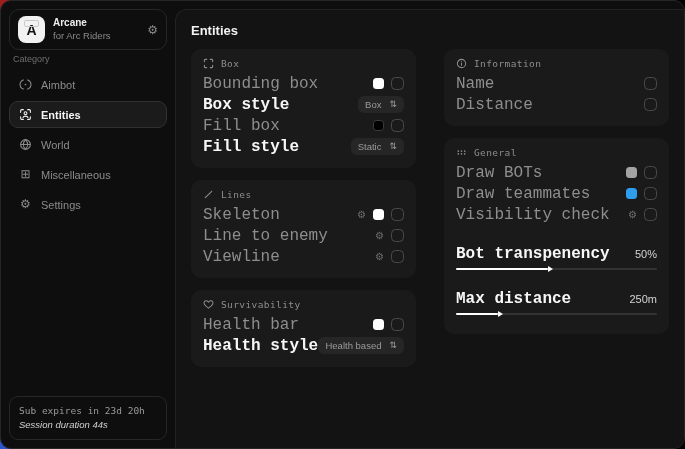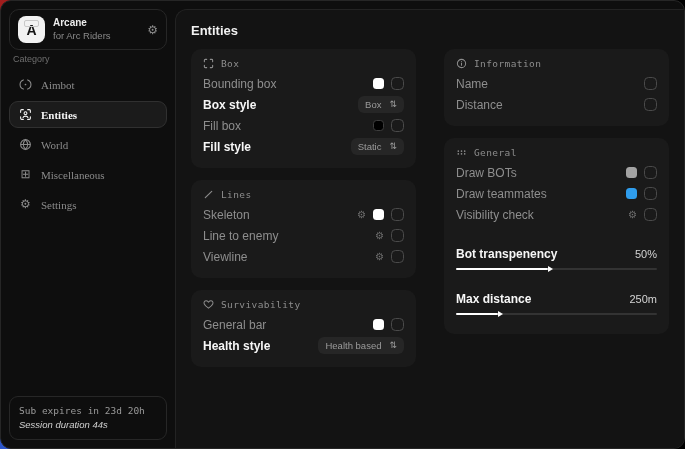--- a/index.html
+++ b/index.html
@@ -41,21 +41,21 @@
   }
   .logo::before {
     content:""; position:absolute; top:4px; left:6px; right:6px; height:5px;
     border:1px solid #c9c9c9; border-radius:2px;
   }
   .brand-text { flex: 1; line-height: 1.25; }
   .brand-title { font-size: 10px; font-weight: 700; color: #ededed; }
   .brand-sub { font-size: 9.5px; color: #8a8a8a; }
   .gear-glyph { color: #8b8b8b; font-size: 12px; line-height: 1; }
   .category { font-size: 9px; color: #6e6e6e; margin: 4px 4px 7px; }
-  .nav { display: flex; flex-direction: column; gap: 3px; font-family: Liberation Serif, serif; }
+  .nav { display: flex; flex-direction: column; gap: 3px; }
   .nav-item {
     display: flex; align-items: center; gap: 9px;
     padding: 6px 9px; border-radius: 9px;
     color: #8b8b8b; font-size: 11px;
     border: 1px solid transparent;
   }
   .nav-item .nicon { width: 13px; height: 13px; display: inline-flex; color: #8b8b8b; font-size: 12px; line-height: 13px; justify-content: center; }
   .nav-item.active {
     background: #1b1b1b; border-color: #303030;
     color: #f5f5f5; font-weight: 700;
@@ -85,21 +85,21 @@
     padding: 9px 12px 11px;
   }
   .card-head {
     display: flex; align-items: center; gap: 7px;
     font-family: "DejaVu Sans Mono", monospace;
     font-size: 9.5px; letter-spacing: .4px; color: #8d8d8d;
     margin-bottom: 4px;
   }
   .card-head .cicon { width: 11px; height: 11px; display: inline-flex; color: #8d8d8d; font-size: 10px; line-height: 11px; justify-content: center; }
   .row { display: flex; align-items: center; height: 21px; }
-  .lbl { flex: 1; font-size: 12px; color: #8e8e8e; white-space: nowrap; overflow: hidden; }
+  .lbl { flex: 1; font-size: 16px; color: #8e8e8e; white-space: nowrap; overflow: hidden; font-family: Liberation Mono, monospace; }
   .lbl.strong { color: #f7f7f7; font-weight: 700; }
   .swatch { width: 11px; height: 11px; border-radius: 3.5px; margin-right: 7px; flex: 0 0 auto; }
   .swatch.darkline { border: 1px solid #3d3d3d; }
   .checkbox {
     width: 13px; height: 13px; border-radius: 4.5px;
     border: 1.5px solid #4a4a4a; flex: 0 0 auto;
   }
   .gear-mini { color: #6f6f6f; font-size: 10px; line-height: 1; margin-right: 7px; flex: 0 0 auto; }
   .dropdown {
     display: inline-flex; align-items: center; gap: 8px;
@@ -271,21 +271,21 @@
         <div class="card">
           <div class="card-head">
             <span class="cicon">
               <svg width="11" height="11" viewBox="0 0 24 24" fill="none" stroke="currentColor" stroke-width="2.2" stroke-linejoin="round">
                 <path d="M12 20s-7.2-4.6-9.2-9C1 7 3.5 4 6.8 4c2 0 3.4 1 5.2 2.9C13.8 5 15.2 4 17.2 4C20.5 4 23 7 21.2 11c-2 4.4-9.2 9-9.2 9z"></path>
               </svg>
             </span>
             <span>Survivability</span>
           </div>
           <div class="row">
-            <span class="lbl">General bar</span>
+            <span class="lbl">Health bar</span>
             <span class="swatch" style="background: rgb(255, 255, 255);"></span>
             <span class="checkbox"></span>
           </div>
           <div class="row">
             <span class="lbl strong">Health style</span>
             <span class="dropdown">
               <span>Health based</span>
               <span class="updown">⇅</span>
             </span>
           </div>

